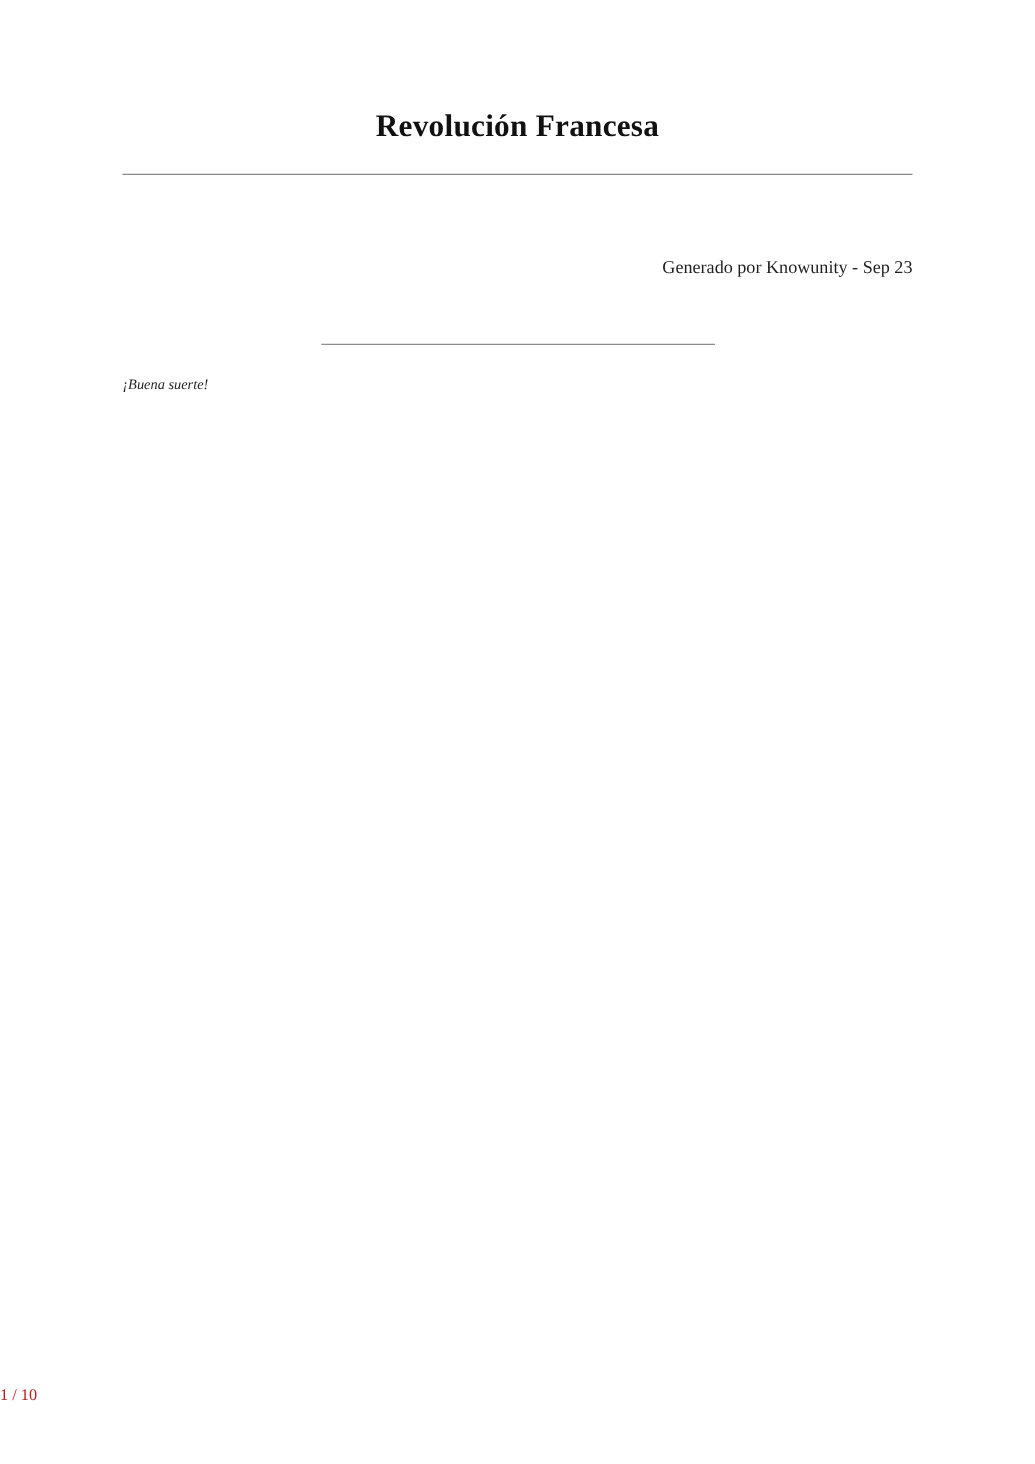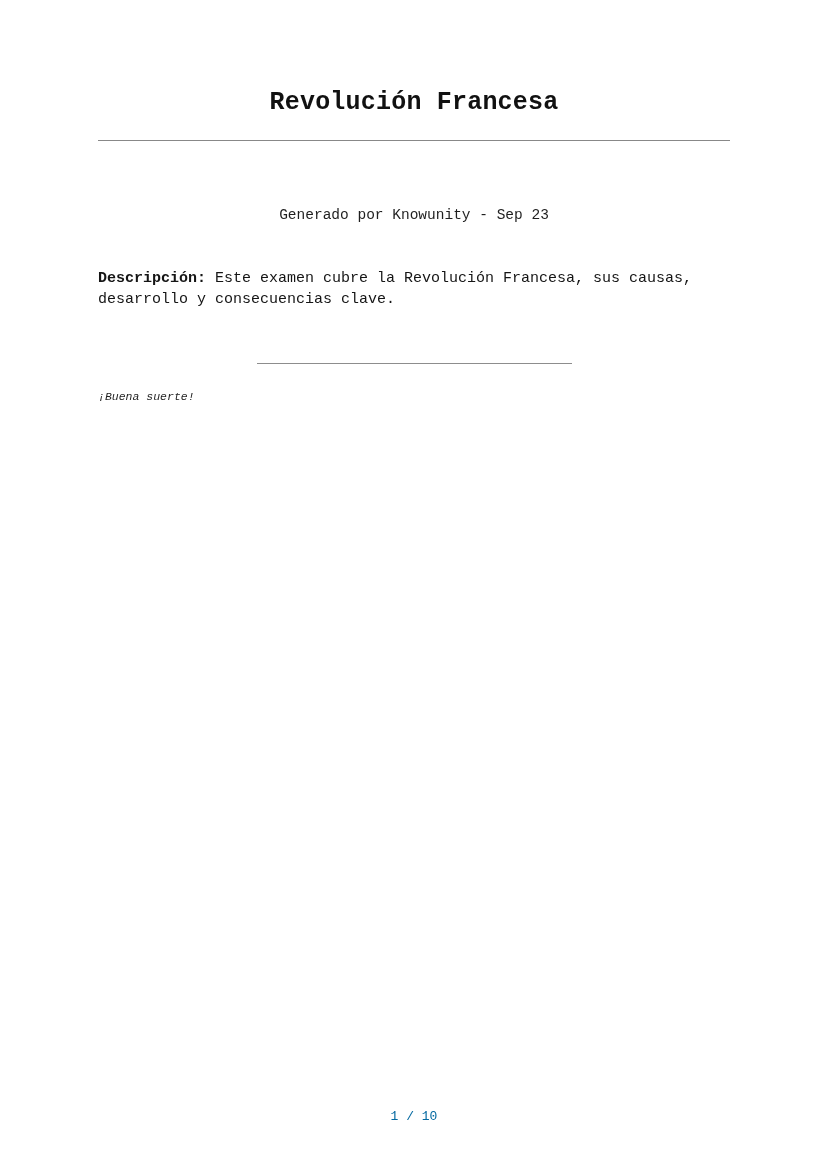--- a/index.html
+++ b/index.html
@@ -17,21 +17,20 @@
   }
 
   .page {
     position: absolute;
     left: 0;
     top: 0;
     width: 828px;
     height: 1171px;
     box-sizing: border-box;
     padding: 0 98px;
-    font-family: Liberation Mono, monospace;
   }
 
   .doc-title {
     margin: 0;
     padding-top: 88px;
     text-align: center;
     font-size: 25px;
     font-weight: bold;
     letter-spacing: 0.2px;
     color: #111111;
@@ -39,21 +38,21 @@
 
   .title-rule {
     margin-top: 23px;
     border: 0;
     border-top: 1px solid #888888;
     width: 100%;
   }
 
   .meta-line {
     margin-top: 66px;
-    text-align: center;
+    text-align: right;
     font-size: 14.5px;
     color: #1f1f1f;
   }
 
   .description {
     margin-top: 45px;
     font-size: 15px;
     line-height: 1.42;
     color: #151515;
     text-align: left;
@@ -79,39 +78,36 @@
     font-style: italic;
     font-size: 11.5px;
     color: #1f1f1f;
   }
 
   .footer {
     position: absolute;
     left: 0;
     right: 0;
     bottom: 47px;
-    text-align: center;
+    text-align: left;
     font-size: 13px;
-    color: #0369a1;
+    color: #b91c1c;
   }
 </style>
 </head>
 <body>
 
 <div class="page">
 
   <h1 class="doc-title">Revolución Francesa</h1>
 
   <hr class="title-rule">
 
   <div class="meta-line">Generado por Knowunity - Sep 23</div>
 
-  <p class="description">
-    <span class="label">Descripción:</span><span> Este examen cubre la Revolución Francesa, sus causas, desarrollo y consecuencias clave.</span>
-  </p>
 
   <div class="short-rule-wrap">
     <hr class="short-rule">
   </div>
 
   <div class="good-luck">¡Buena suerte!</div>
 
   <div class="footer">1 / 10</div>
 
 </div>

